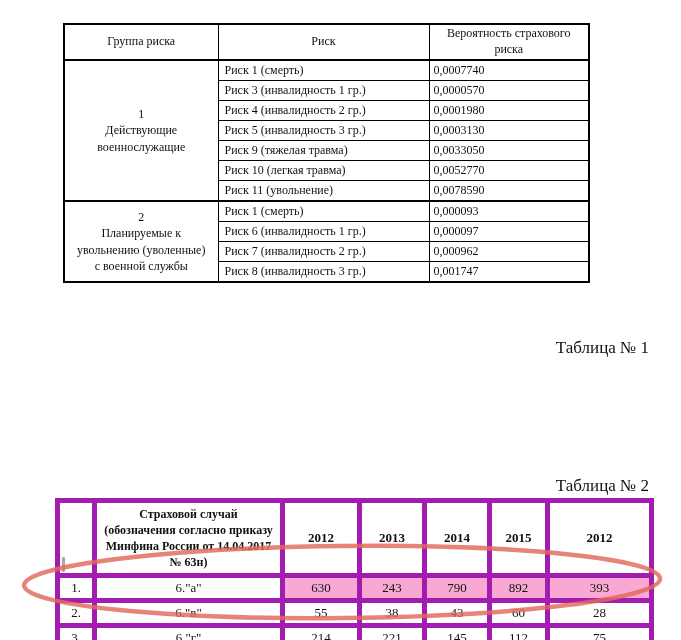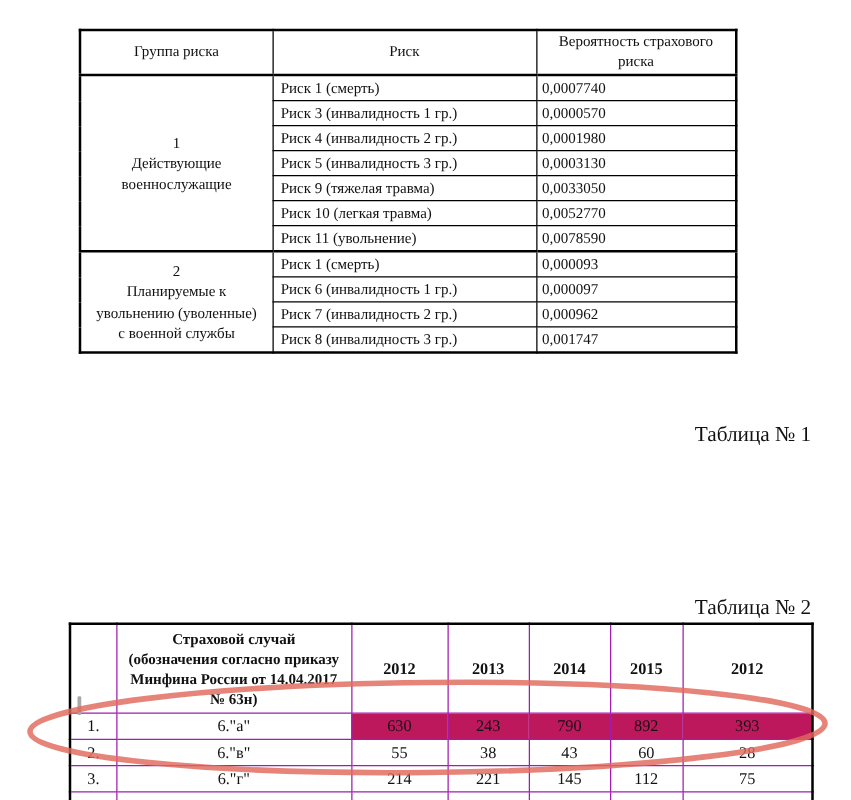--- a/index.html
+++ b/index.html
@@ -65,32 +65,32 @@
     left: 55px;
     top: 498px;
     width: 594px;
     border-collapse: collapse;
     table-layout: fixed;
     font-size: 13px;
     text-align: center;
     border: 2px solid #000;
   }
   .t2 th, .t2 td {
-    border: 1px solid #a21caf;
+    border: 5px solid #a21caf;
     padding: 0 3px;
     vertical-align: middle;
   }
   .t2 thead th { height: 70px; font-weight: bold; }
   .t2 th.case-header {
     font-size: 12px;
     white-space: pre-line;
     line-height: 1.35;
   }
   .t2 tbody td { height: 20px; }
-  .t2 td.hl { background: #be185d; }
+  .t2 td.hl { background: #f9a8d4; }
 
   
   #ellipse-layer {
     position: absolute;
     left: 0; top: 0;
     width: 681px; height: 640px;
     pointer-events: none;
   }
   #text-caret {
     position: absolute;

